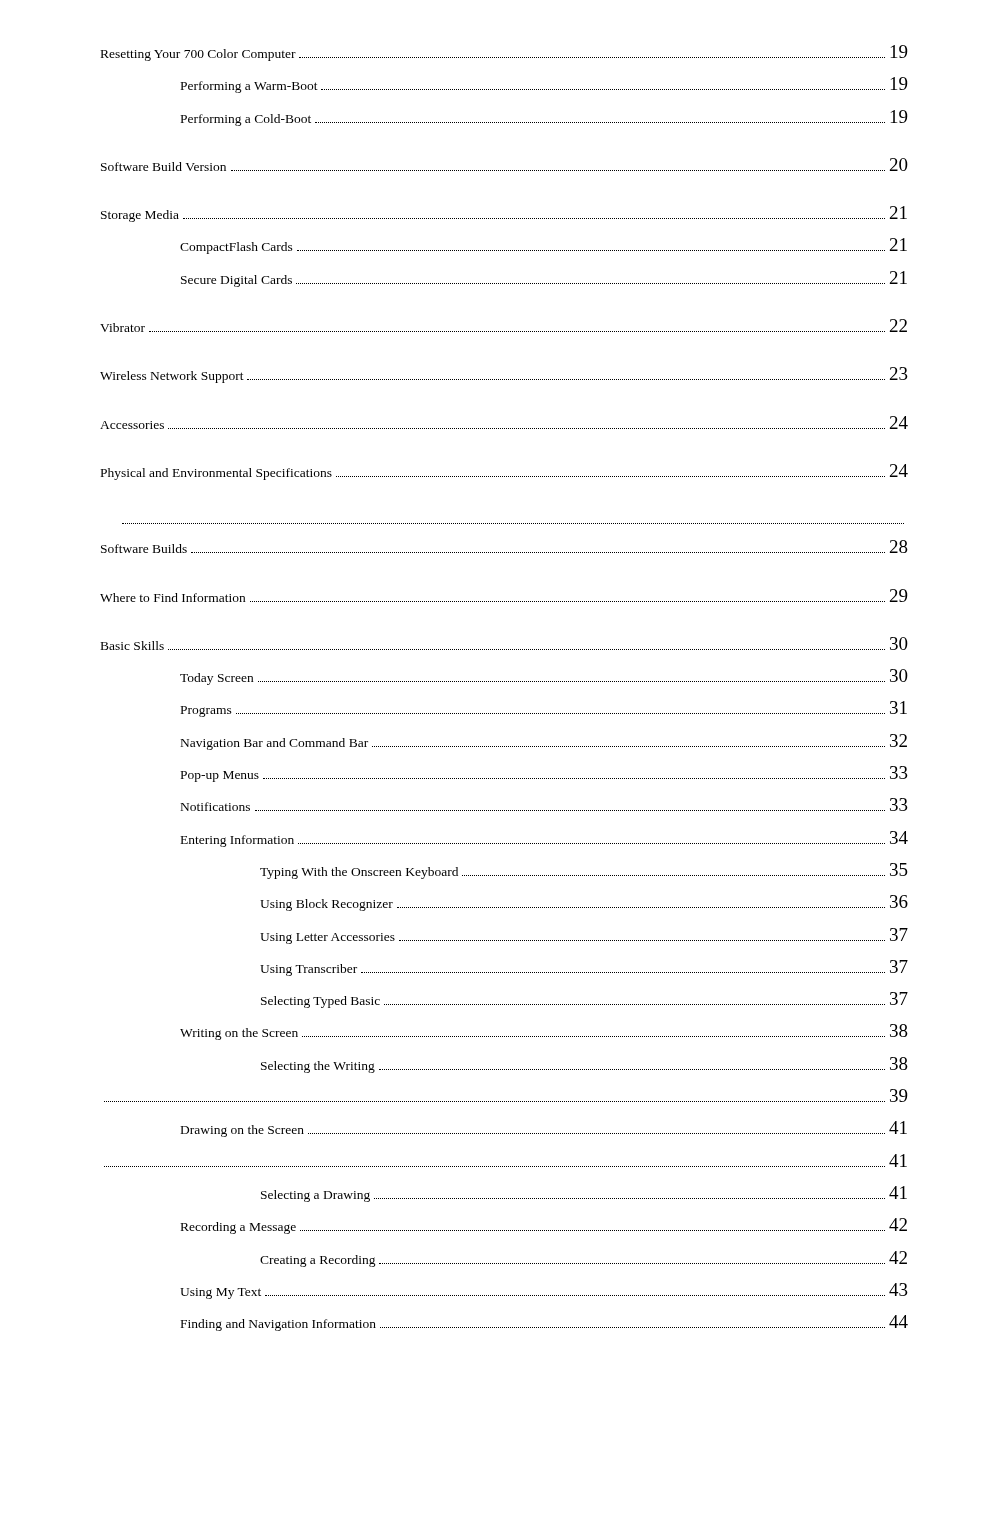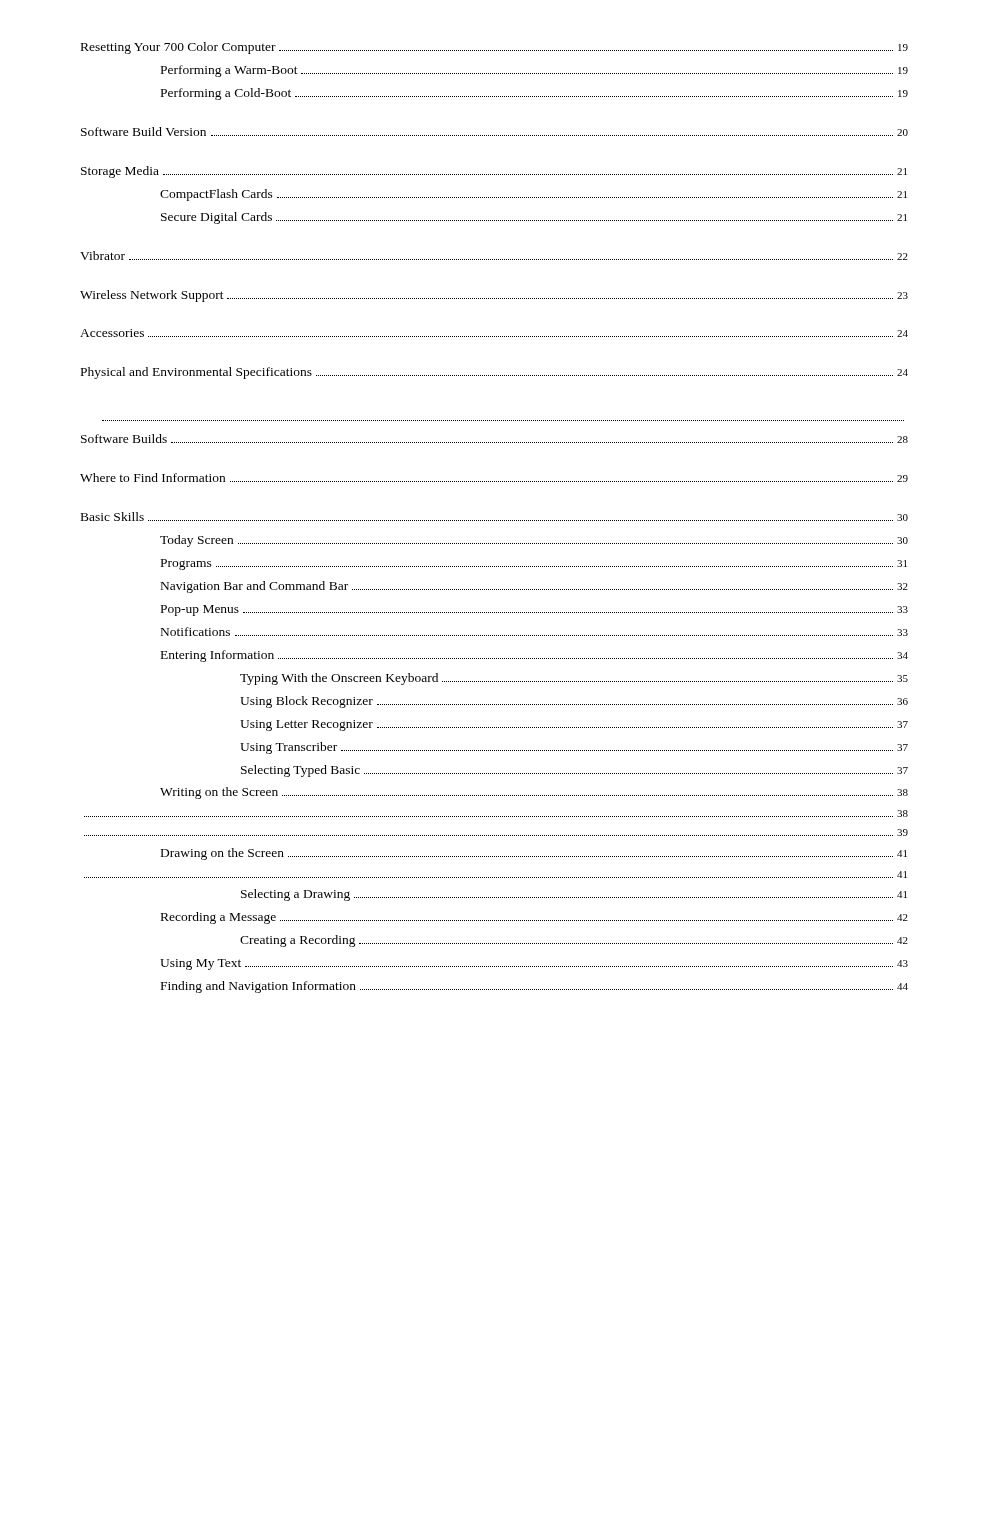--- a/index.html
+++ b/index.html
@@ -19,21 +19,21 @@
     }
 
     .page-header {
       padding: 18px 60px 8px 60px;
       font-size: 13px;
       font-weight: bold;
       font-style: italic;
     }
 
     .main-content {
-      padding: 10px 80px 60px 80px;
+      padding: 10px 80px 60px 100px;
     }
 
     .toc-entry {
       display: flex;
       align-items: baseline;
       margin-bottom: 0px;
       line-height: 1.7;
     }
 
     .toc-entry-title {
@@ -51,21 +51,21 @@
 
     .toc-dots {
       flex: 1;
       border-bottom: 1px dotted #000;
       margin: 0 4px 3px 4px;
       min-width: 20px;
     }
 
     .toc-page {
       white-space: nowrap;
-      font-size: 11px;
+      font-size: 19px;
     }
 
     .toc-spacer {
       height: 16px;
     }
 
     .chapter-section {
       margin-top: 18px;
       margin-bottom: 4px;
     }
@@ -254,40 +254,41 @@
         <span class="toc-entry-title indented-2">Typing With the Onscreen Keyboard</span>
         <span class="toc-dots"></span>
         <span class="toc-page">35</span>
       </div>
       <div class="toc-entry">
         <span class="toc-entry-title indented-2">Using Block Recognizer</span>
         <span class="toc-dots"></span>
         <span class="toc-page">36</span>
       </div>
       <div class="toc-entry">
-        <span class="toc-entry-title indented-2">Using Letter Recognizer</span>
+        <span class="toc-entry-title indented-2">Using Letter Accessories</span>
         <span class="toc-dots"></span>
         <span class="toc-page">37</span>
       </div>
       <div class="toc-entry">
         <span class="toc-entry-title indented-2">Using Transcriber</span>
         <span class="toc-dots"></span>
         <span class="toc-page">37</span>
       </div>
       <div class="toc-entry">
         <span class="toc-entry-title indented-2">Selecting Typed Basic</span>
         <span class="toc-dots"></span>
         <span class="toc-page">37</span>
       </div>
       <div class="toc-entry">
         <span class="toc-entry-title indented-1">Writing on the Screen</span>
         <span class="toc-dots"></span>
         <span class="toc-page">38</span>
       </div>
       <div class="toc-entry">
+        <span class="toc-entry-title indented-2">Selecting the Writing</span>
         <span class="toc-dots"></span>
         <span class="toc-page">38</span>
       </div>
       <div class="toc-entry">
         <span class="toc-dots"></span>
         <span class="toc-page">39</span>
       </div>
       <div class="toc-entry">
         <span class="toc-entry-title indented-1">Drawing on the Screen</span>
         <span class="toc-dots"></span>

